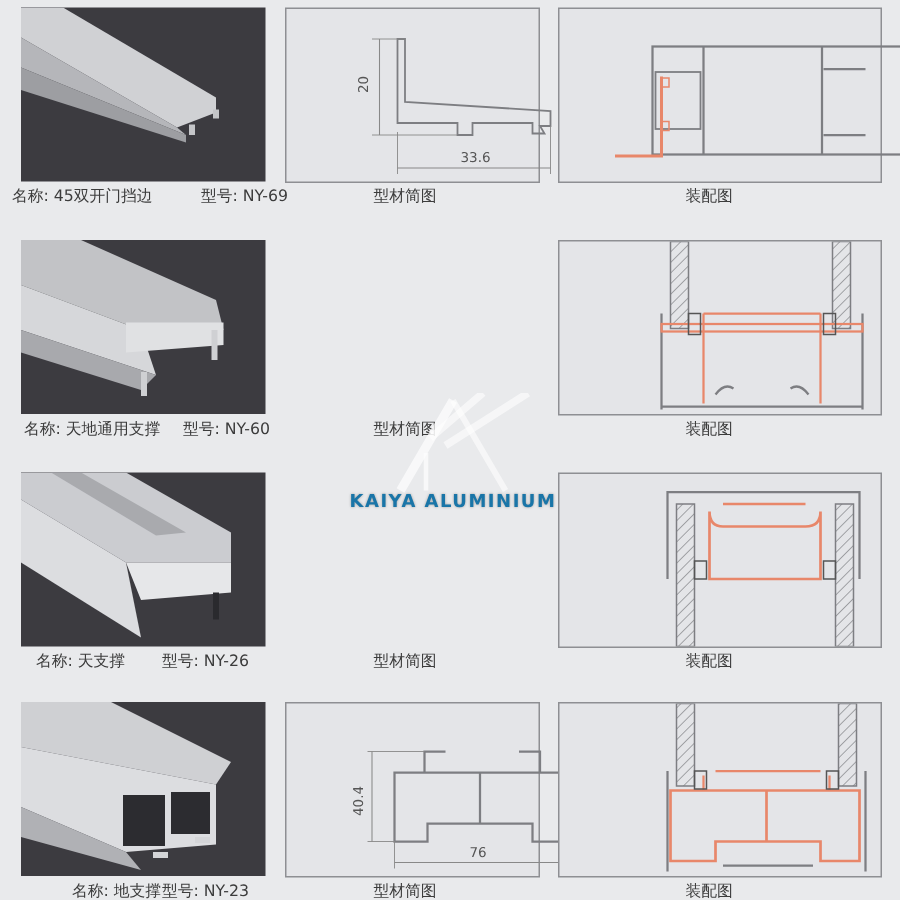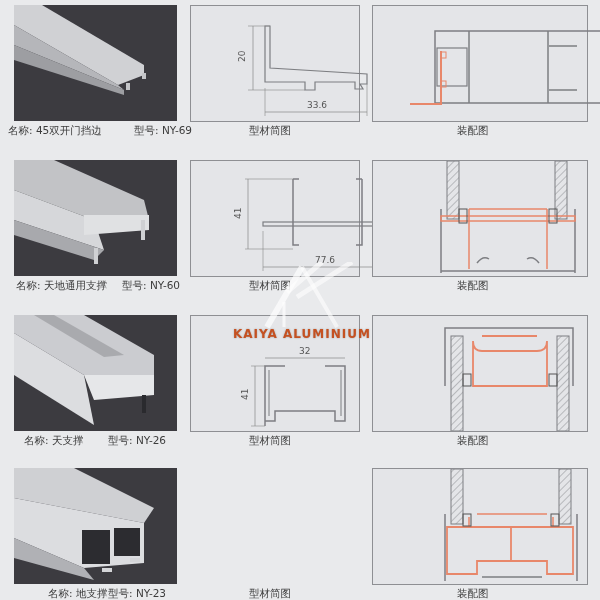--- a/index.html
+++ b/index.html
@@ -10,21 +10,21 @@
   .panel { position:absolute; top:5px; height:117px; border:1px solid #8e8f93; background:#e4e5e8; box-sizing:border-box;padding-left:24px; }
   .p-profile { left:190px; width:170px; }
   .p-assembly { left:372px; width:216px; }
   .cap { position:absolute; top:124px; font-size:10.5px; color:#3c3c3c; white-space:nowrap; }
   .cap-name { left:8px; }
   .cap-model { left:108px; }
   .cap-profile { left:249px; }
   .cap-assembly { left:457px; }
   svg { display:block; }
   .wm { position:absolute; left:222px; top:262px; width:160px; height:90px; pointer-events:none; }
-  .wm-text { position:absolute; left:233px; top:327px; font-size:12px; letter-spacing:1px; color:#c2410c;
+  .wm-text { position:absolute; left:233px; top:327px; font-size:12px; letter-spacing:1px; color:#0369a1;
              font-weight:bold; text-shadow:0 0 2px #999; opacity:0.9; white-space:nowrap; }
 </style>
 </head>
 <body>
 
 <div class="row" style="top:0px;">
   <div class="photo">
     <svg width="163" height="116" viewBox="0 0 163 116">
       <polygon points="0,0 28,0 130,60 130,70 104,80 0,20" fill="#d0d1d4"></polygon>
       <polygon points="0,20 104,80 110,85 0,40" fill="#b5b6ba"></polygon>
@@ -69,35 +69,20 @@
   <div class="photo">
     <svg width="163" height="116" viewBox="0 0 163 116">
       <polygon points="0,0 40,0 130,40 135,60 80,60 0,30" fill="#c2c3c6"></polygon>
       <polygon points="0,30 80,60 90,90 0,60" fill="#d6d7da"></polygon>
       <polygon points="70,55 135,55 135,70 70,75" fill="#e0e1e3"></polygon>
       <polygon points="0,60 90,90 80,100 0,75" fill="#a8a9ad"></polygon>
       <rect x="127" y="60" width="4" height="20" fill="#cfd0d3"></rect>
       <rect x="80" y="88" width="4" height="16" fill="#cfd0d3"></rect>
     </svg>
   </div>
-  <div class="panel p-profile">
-    <svg width="168" height="115" viewBox="0 0 168 115">
-      <path d="M78,18 L84,18 M78,18 L78,84 L84,84" fill="none" stroke="#7d7e82" stroke-width="1.5"></path>
-      <path d="M147,18 L141,18 M147,18 L147,84 L141,84" fill="none" stroke="#7d7e82" stroke-width="1.5"></path>
-      <rect x="48" y="61" width="120" height="4" fill="none" stroke="#7d7e82" stroke-width="1.2"></rect>
-      <line x1="30" y1="18" x2="78" y2="18" stroke="#888" stroke-width="0.6"></line>
-      <line x1="30" y1="88" x2="78" y2="88" stroke="#888" stroke-width="0.6"></line>
-      <line x1="33" y1="18" x2="33" y2="88" stroke="#888" stroke-width="0.7"></line>
-      <line x1="48" y1="70" x2="48" y2="110" stroke="#888" stroke-width="0.6"></line>
-      <line x1="48" y1="106" x2="160" y2="106" stroke="#888" stroke-width="0.7"></line>
-      <circle cx="165" cy="106" r="4" fill="none" stroke="#999" stroke-width="0.8"></circle>
-      <text x="26" y="58" font-size="9" fill="#555" transform="rotate(-90 26 58)">41</text>
-      <text x="100" y="102" font-size="9" fill="#555">77.6</text>
-    </svg>
-  </div>
   <div class="panel p-assembly">
     <svg width="214" height="115" viewBox="0 0 214 115">
       <defs>
         <pattern id="hatch" width="5" height="5" patternUnits="userSpaceOnUse" patternTransform="rotate(45)">
           <line x1="0" y1="0" x2="0" y2="5" stroke="#8a8b8f" stroke-width="1"></line>
         </pattern>
       </defs>
       <rect x="50" y="0" width="12" height="58" fill="url(#hatch)" stroke="#7d7e82"></rect>
       <rect x="158" y="0" width="12" height="58" fill="url(#hatch)" stroke="#7d7e82"></rect>
       <path d="M44,48 L44,112 M178,48 L178,112 M44,110 L178,110" fill="none" stroke="#7d7e82" stroke-width="1.5"></path>
@@ -115,33 +100,20 @@
 </div>
 
 <div class="row" style="top:310px;">
   <div class="photo">
     <svg width="163" height="116" viewBox="0 0 163 116">
       <polygon points="0,0 70,0 140,40 140,60 70,60 0,18" fill="#cbccd0"></polygon>
       <polygon points="0,18 70,60 80,110 0,60" fill="#dcdde0"></polygon>
       <polygon points="70,60 140,60 140,80 80,85" fill="#e6e7e9"></polygon>
       <polygon points="20,0 40,0 110,40 90,42" fill="#a9aaae"></polygon>
       <rect x="128" y="80" width="4" height="18" fill="#2a2a2e"></rect>
-    </svg>
-  </div>
-  <div class="panel p-profile">
-    <svg width="168" height="115" viewBox="0 0 168 115">
-      <path d="M70,50 L50,50 L50,110 M50,105 L60,105 L60,95 L120,95 L120,105 L130,105 L130,50 L110,50" fill="none" stroke="#7d7e82" stroke-width="1.5"></path>
-      <line x1="54" y1="54" x2="54" y2="100" stroke="#7d7e82" stroke-width="1"></line>
-      <line x1="126" y1="54" x2="126" y2="100" stroke="#7d7e82" stroke-width="1"></line>
-      <line x1="36" y1="50" x2="50" y2="50" stroke="#888" stroke-width="0.6"></line>
-      <line x1="36" y1="110" x2="50" y2="110" stroke="#888" stroke-width="0.6"></line>
-      <line x1="40" y1="50" x2="40" y2="110" stroke="#888" stroke-width="0.7"></line>
-      <line x1="50" y1="42" x2="130" y2="42" stroke="#888" stroke-width="0.7"></line>
-      <text x="33" y="84" font-size="9" fill="#555" transform="rotate(-90 33 84)">41</text>
-      <text x="84" y="38" font-size="9" fill="#555">32</text>
     </svg>
   </div>
   <div class="panel p-assembly">
     <svg width="214" height="115" viewBox="0 0 214 115">
       <defs>
         <pattern id="hatch2" width="5" height="5" patternUnits="userSpaceOnUse" patternTransform="rotate(45)">
           <line x1="0" y1="0" x2="0" y2="5" stroke="#8a8b8f" stroke-width="1"></line>
         </pattern>
       </defs>
       <rect x="54" y="20" width="12" height="95" fill="url(#hatch2)" stroke="#7d7e82"></rect>
@@ -163,20 +135,35 @@
     <svg width="163" height="116" viewBox="0 0 163 116">
       <polygon points="0,0 60,0 140,40 130,55 0,30" fill="#cfd0d3"></polygon>
       <polygon points="0,30 130,55 130,95 70,100 0,70" fill="#dcdde0"></polygon>
       <rect x="68" y="62" width="28" height="34" fill="#2c2c30"></rect>
       <rect x="100" y="60" width="26" height="28" fill="#2c2c30"></rect>
       <polygon points="0,70 70,100 80,112 0,90" fill="#b0b1b5"></polygon>
       <rect x="88" y="100" width="10" height="4" fill="#d4d5d8"></rect>
       <rect x="116" y="90" width="10" height="4" fill="#d4d5d8"></rect>
     </svg>
   </div>
+  <div class="panel p-profile">
+    <svg width="168" height="115" viewBox="0 0 168 115">
+      <path d="M48,46 L158,46 L158,92 L140,92 L140,80 L70,80 L70,92 L48,92 Z" fill="none" stroke="#7d7e82" stroke-width="1.5"></path>
+      <line x1="105" y1="46" x2="105" y2="80" stroke="#7d7e82" stroke-width="1.5"></line>
+      <path d="M68,46 L68,32 L82,32 M145,46 L145,32 L131,32" fill="none" stroke="#7d7e82" stroke-width="1.5"></path>
+      <line x1="30" y1="32" x2="68" y2="32" stroke="#888" stroke-width="0.6"></line>
+      <line x1="30" y1="92" x2="48" y2="92" stroke="#888" stroke-width="0.6"></line>
+      <line x1="33" y1="32" x2="33" y2="92" stroke="#888" stroke-width="0.7"></line>
+      <line x1="48" y1="106" x2="158" y2="106" stroke="#888" stroke-width="0.7"></line>
+      <line x1="48" y1="92" x2="48" y2="110" stroke="#888" stroke-width="0.6"></line>
+      <line x1="158" y1="92" x2="158" y2="110" stroke="#888" stroke-width="0.6"></line>
+      <text x="27" y="75" font-size="9" fill="#555" transform="rotate(-90 27 75)">40.4</text>
+      <text x="98" y="102" font-size="9" fill="#555">76</text>
+    </svg>
+  </div>
   <div class="panel p-assembly">
     <svg width="214" height="115" viewBox="0 0 214 115">
       <defs>
         <pattern id="hatch3" width="5" height="5" patternUnits="userSpaceOnUse" patternTransform="rotate(45)">
           <line x1="0" y1="0" x2="0" y2="5" stroke="#8a8b8f" stroke-width="1"></line>
         </pattern>
       </defs>
       <rect x="54" y="0" width="12" height="55" fill="url(#hatch3)" stroke="#7d7e82"></rect>
       <rect x="162" y="0" width="12" height="55" fill="url(#hatch3)" stroke="#7d7e82"></rect>
       <path d="M48,45 L48,112 M180,45 L180,112" fill="none" stroke="#7d7e82" stroke-width="1.5"></path>

